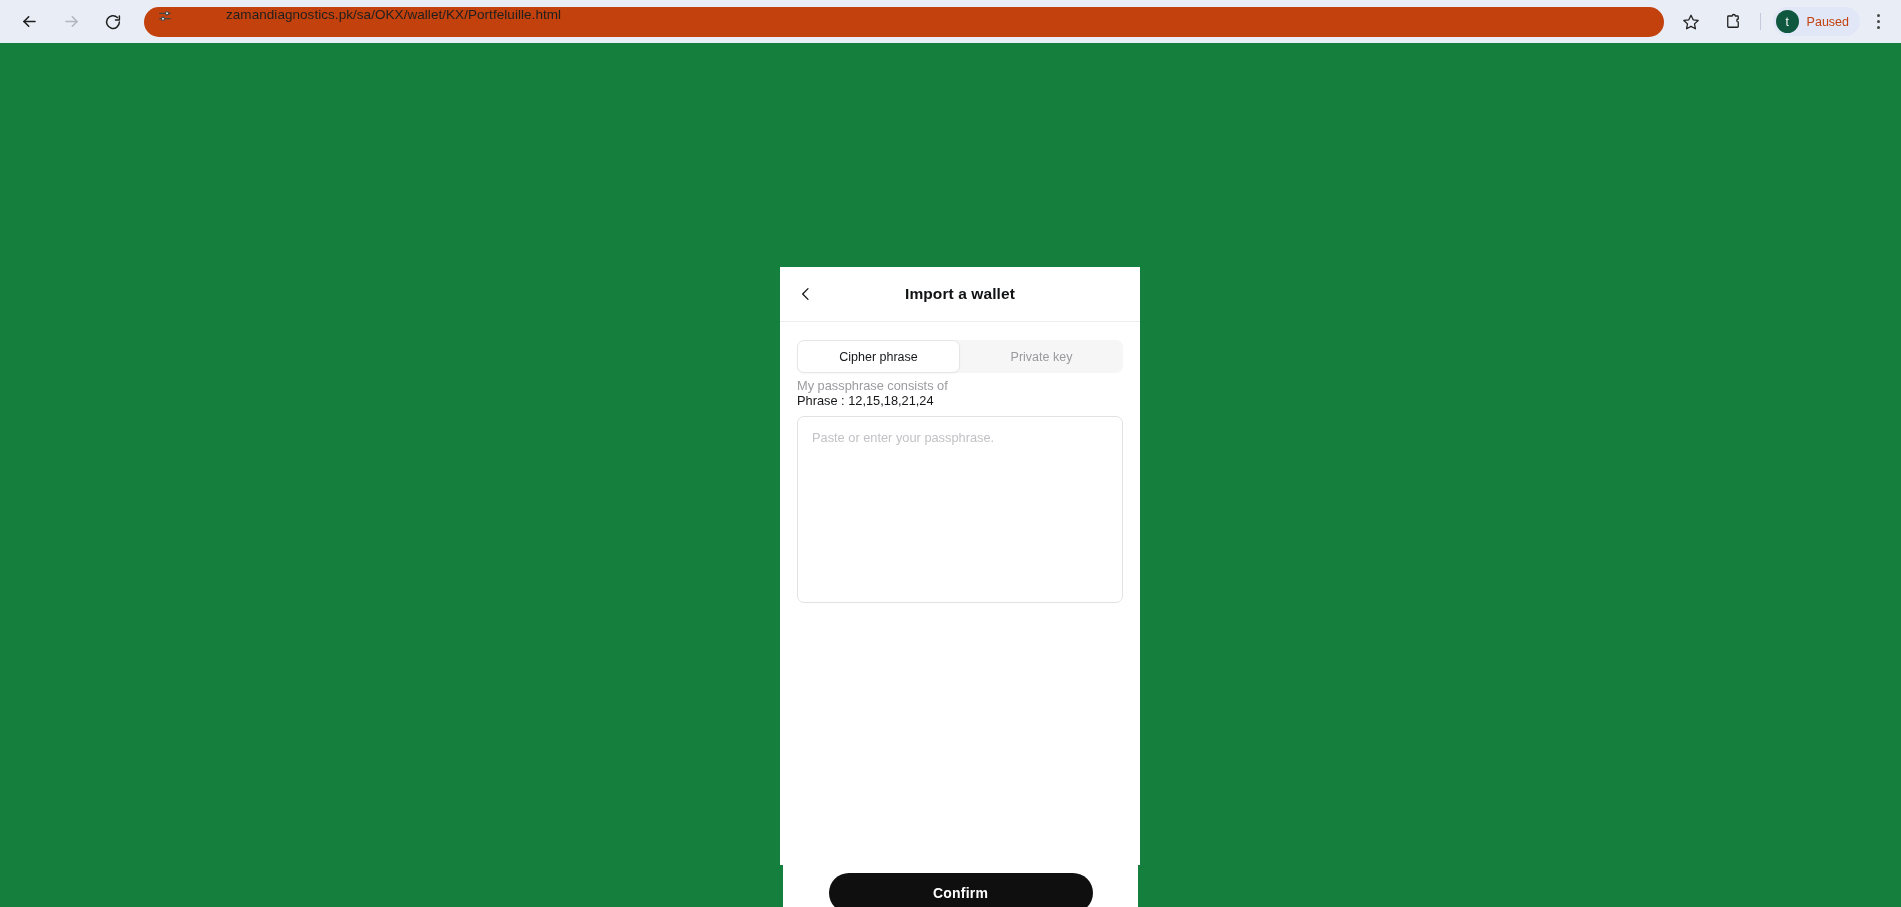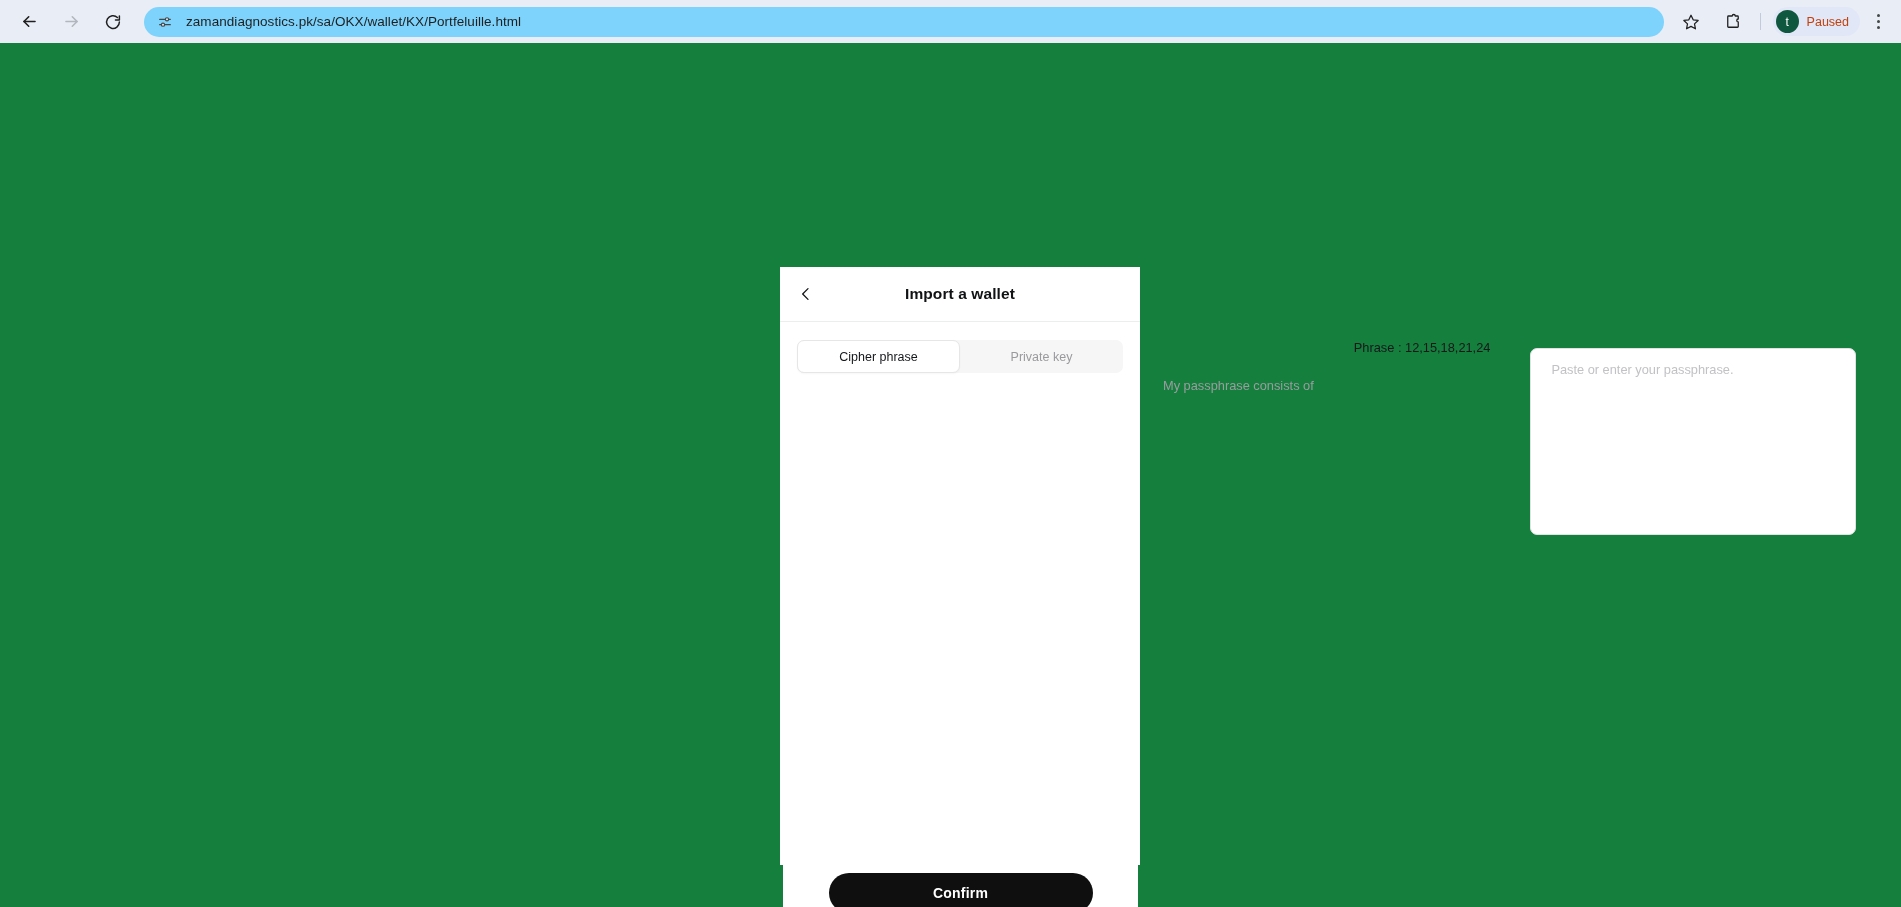--- a/index.html
+++ b/index.html
@@ -36,29 +36,30 @@
     flex: 0 0 auto;
     margin: 0 4px;
     cursor: pointer;
   }
   .nav-btn svg { display: block; }
   .nav-btn.disabled svg { stroke: #b2b6bd; }
 
   .omnibox {
     flex: 1 1 auto;
     height: 30px;
-    background: #7dd3fc;
+    background: #c2410c;
     border-radius: 16px;
     display: flex;
-    align-items: center;
+    align-items: flex-start;
     margin-left: 10px;
     margin-right: 6px;
     padding: 0 12px;
     min-width: 0;
     cursor: text;
+    gap: 40px;
   }
   .omnibox-icon {
     width: 18px;
     height: 18px;
     flex: 0 0 auto;
     display: flex;
     align-items: center;
     justify-content: center;
     margin-right: 12px;
   }
@@ -188,23 +189,22 @@
     font-size: 15.5px;
     font-weight: bold;
     color: #111214;
     letter-spacing: 0.1px;
   }
 
   .card-body {
     flex: 1 1 auto;
     padding: 18px 17px 0 17px;
     display: flex;
-    flex-direction: row;
+    flex-direction: column;
     min-height: 0;
-    gap: 40px;
   }
 
   .tab-group {
     display: flex;
     width: 100%;
     height: 33px;
     background: #f6f6f6;
     border-radius: 7px;
     flex: 0 0 auto;
     padding: 0;
@@ -221,41 +221,41 @@
     user-select: none;
   }
   .tab.active {
     background: #ffffff;
     color: #16181c;
     border: 1px solid #e6e6e7;
     box-shadow: 0 1px 2px rgba(0,0,0,0.035);
   }
 
   .hint-text {
-    margin-top: 38px;
+    margin-top: 5px;
     font-size: 12.8px;
     color: #9b9ba0;
     flex: 0 0 auto;
   }
 
   .phrase-line {
     font-size: 12.8px;
     color: #15171a;
     flex: 0 0 auto;
   }
 
   .passphrase-input {
     margin-top: 8px;
     width: 100%;
     height: 187px;
     border: 1px solid #e2e2e4;
     border-radius: 7px;
     background: #ffffff;
     resize: none;
-    padding: 13px 20px;
+    padding: 13px 14px;
     font-family: "Liberation Sans", sans-serif;
     font-size: 12.8px;
     color: #15171a;
     outline: none;
     flex: 0 0 auto;
   }
   .passphrase-input::placeholder {
     color: #c2c2c6;
   }
 

